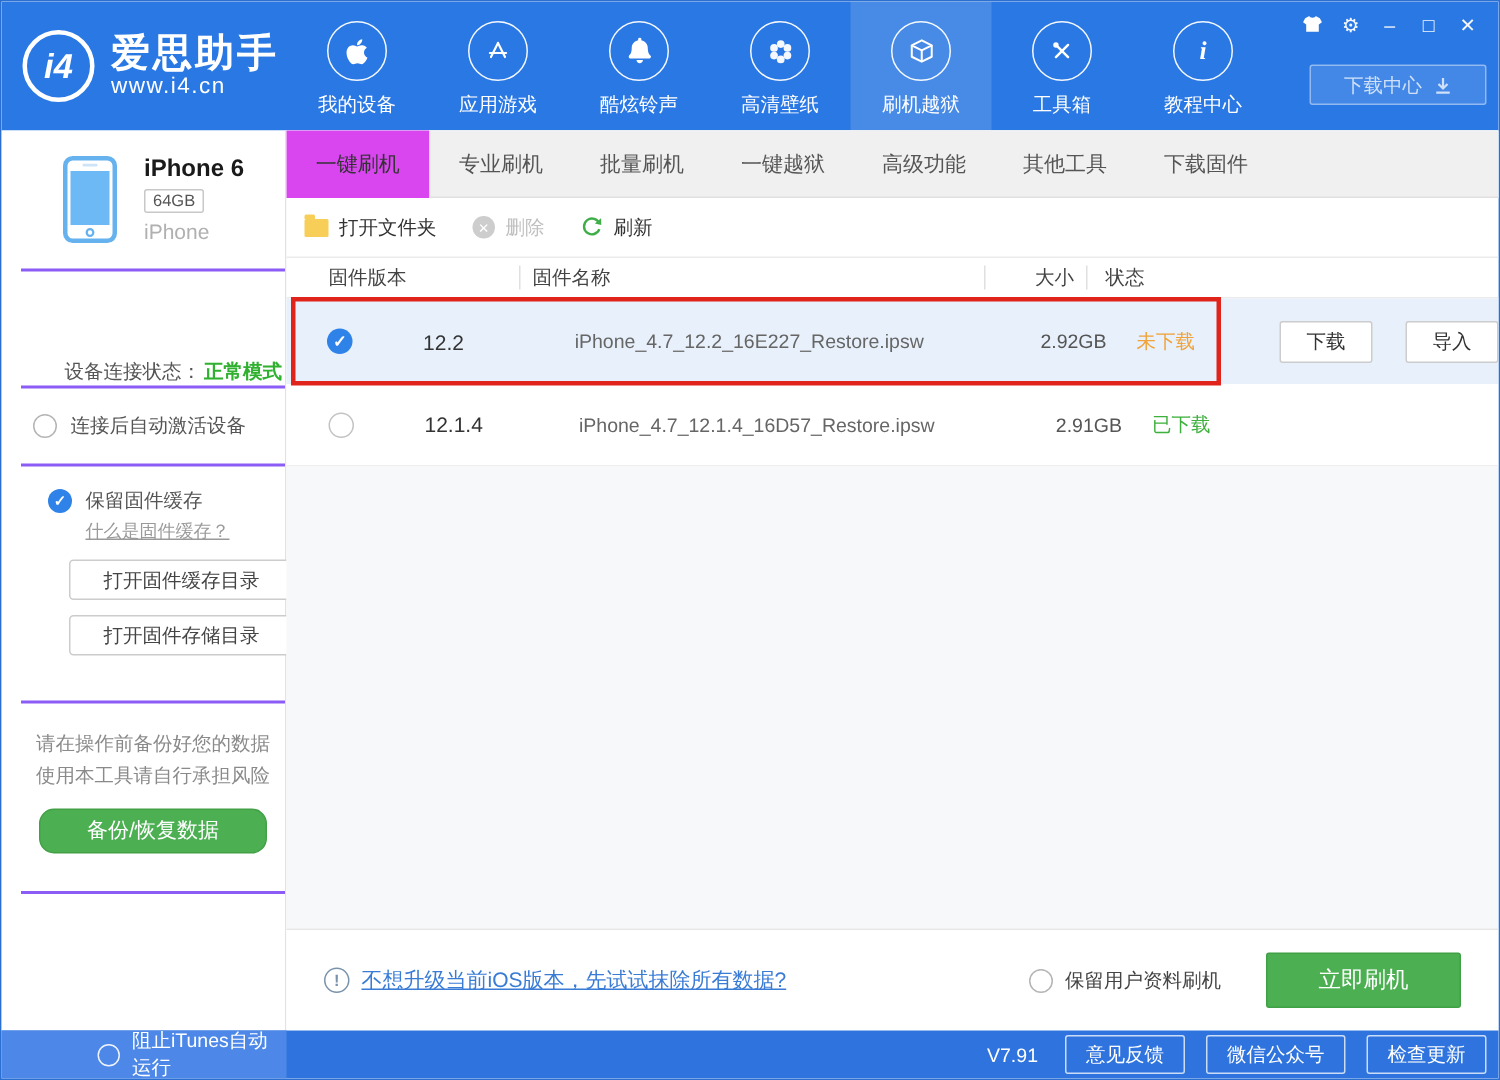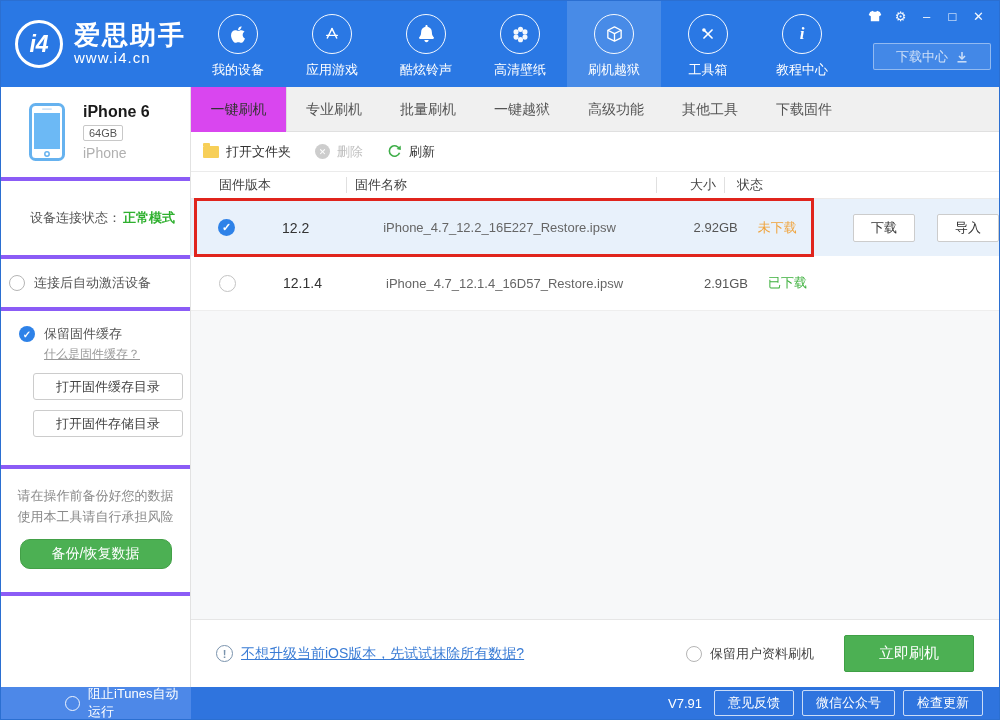--- a/index.html
+++ b/index.html
@@ -21,26 +21,26 @@
   .nav-label { color:#fff; font-size:13px; margin-top:7px; }
   .win-controls { position:absolute; top:7px; right:12px; display:flex; gap:9px; }
   .win-btn { width:17px; height:17px; color:rgba(255,255,255,0.95); font-size:13px; display:flex;
     align-items:center; justify-content:center; cursor:pointer; }
   .dl-center { position:absolute; top:42px; right:8px; width:118px; height:27px; background:rgba(255,255,255,0.12);
     border:1px solid rgba(255,255,255,0.42); border-radius:2px; display:flex; align-items:center; justify-content:center;
     gap:8px; color:#cfe0f8; font-size:13px; cursor:pointer; }
 
   
   .sidebar { position:absolute; left:0; top:86px; width:190px; bottom:32px; background:#fff; border-right:1px solid #e2e2e2; }
-  .sec { position:absolute; left:0; right:0; border-bottom:4px solid #8b5cf6; }
+  .sec { position:absolute; left:13px; right:0; border-bottom:2px solid #8b5cf6; }
   .sec-device { top:0; height:94px; display:flex; align-items:center; padding-left:28px; gap:18px; }
   .dev-name { font-size:16px; font-weight:bold; color:#1a1a1a; }
   .dev-cap { display:inline-block; margin-top:4px; border:1px solid #c8c8c8; border-radius:2px; font-size:11px; color:#555; padding:1px 5px; }
   .dev-type { margin-top:4px; font-size:14px; color:#b0b0b0; }
-  .sec-status { top:94px; height:78px; display:flex; align-items:center; padding-left:29px; font-size:13px; color:#555; }
+  .sec-status { top:94px; height:78px; display:flex; align-items:flex-end; padding-left:29px; font-size:13px; color:#555; }
   .status-val { color:#2fb02f; font-weight:bold; margin-left:2px; }
   .sec-activate { top:172px; height:52px; display:flex; align-items:center; padding-left:8px; gap:9px; font-size:13px; color:#555; }
   .sec-cache { top:224px; height:158px; padding:14px 0 0 18px; }
   .cache-row { display:flex; align-items:center; gap:9px; font-size:13px; color:#555; }
   .cache-link { margin:3px 0 0 25px; font-size:12px; color:#9a9a9a; text-decoration:underline; cursor:pointer; display:inline-block; }
   .side-btn { display:block; margin:10px 0 0 14px; width:150px; height:27px; background:#fff; border:1px solid #ccc;
     border-radius:3px; font-size:13px; color:#444; cursor:pointer; }
   .sec-warning { top:382px; height:127px; padding-top:16px; text-align:center; }
   .warn-line { font-size:13px; color:#8a8a8a; line-height:21px; }
   .backup-btn { margin-top:12px; width:152px; height:30px; background:#4cb053; border:1px solid #43a047;
@@ -96,21 +96,21 @@
   .tip-link { margin-left:8px; font-size:14px; color:#3a7cd5; text-decoration:underline; cursor:pointer; }
   .keep-data { margin-left:auto; display:flex; align-items:center; gap:8px; font-size:13px; color:#444; }
   .flash-btn { margin-left:30px; width:130px; height:37px; background:#4cb053; border:1px solid #3fa045;
     border-radius:2px; color:#fff; font-size:15px; cursor:pointer; }
 
   
   .footer { position:absolute; bottom:0; left:0; right:0; height:32px; background:#2f74de; display:flex; }
   .footer-left { width:190px; height:32px; background:#4d88e8; display:flex; align-items:center; padding-left:64px; gap:8px;
     color:#fff; font-size:13px; }
   .f-radio { width:15px; height:15px; border:1px solid rgba(255,255,255,0.9); border-radius:50%; flex:none; cursor:pointer; }
-  .footer-right { flex:1; display:flex; align-items:center; justify-content:flex-end; gap:8px; padding-right:16px; }
+  .footer-right { flex:1; display:flex; align-items:center; justify-content:flex-end; gap:14px; padding-right:8px; }
   .f-version { color:#fff; font-size:13px; margin-right:4px; }
   .f-btn { background:transparent; border:1px solid rgba(255,255,255,0.75); border-radius:2px; color:#fff;
     font-size:13px; padding:3px 13px; cursor:pointer; }
   .info-i { color:#fff; font-size:17px; font-weight:bold; font-style:italic; font-family:"Liberation Serif", serif; }
 </style>
 </head>
 <body>
 
 <div class="window">
 

